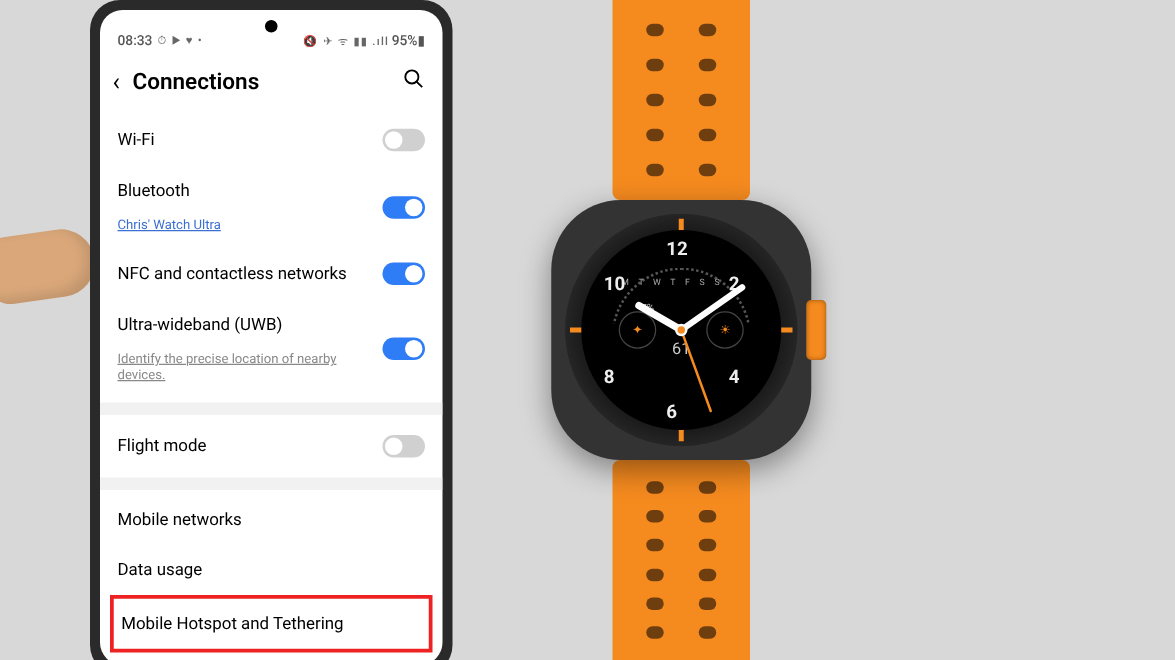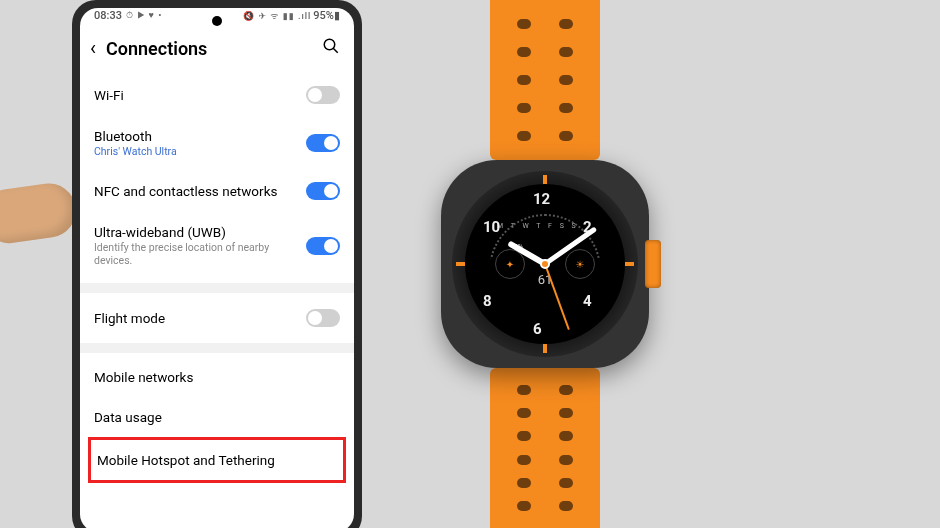--- a/index.html
+++ b/index.html
@@ -37,21 +37,21 @@
     transform: translateX(-50%);
     width: 10px;
     height: 10px;
     background: #000;
     border-radius: 50%;
   }
   .status-bar {
     display: flex;
     justify-content: space-between;
     align-items: center;
-    padding: 1px 14px 2px 14px;
+    padding: 18px 14px 2px 14px;
     font-size: 11px;
     color: #555;
     font-weight: 500;
   }
   .status-left { display: flex; gap: 4px; align-items: center; }
   .status-right { display: flex; gap: 2px; align-items: center; }
   .status-icons { font-size: 9px; letter-spacing: 1px; color: #666; }
   .header {
     display: flex;
     align-items: center;
@@ -76,21 +76,21 @@
   .settings-list { padding: 0 14px; }
   .row {
     display: flex;
     align-items: center;
     padding: 12px 0;
     border-top: 0;
     cursor: pointer;
   }
   .row-text { flex: 1; }
   .row-title { font-size: 13.5px; color: #000; }
-  .row-sub { font-size: 10.5px; color: #888; margin-top: 1px; }
+  .row-sub { font-size: 10.5px; color: #888; margin-top: 12px; text-decoration: underline; }
   .row-sub.link { color: #3b6fd1; }
   .toggle {
     width: 34px;
     height: 18px;
     border-radius: 18px;
     position: relative;
     flex-shrink: 0;
   }
   .toggle.off { background: #d0d0d0; }
   .toggle.on { background: #2e7cf6; }

